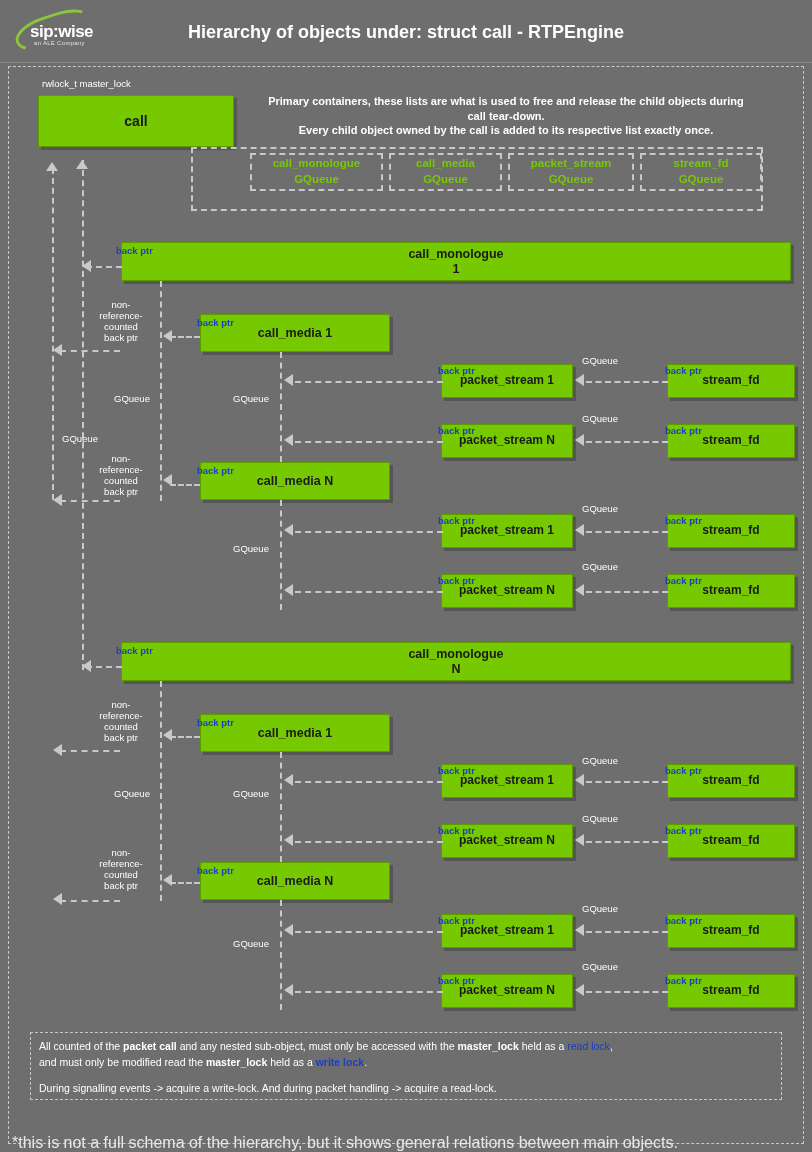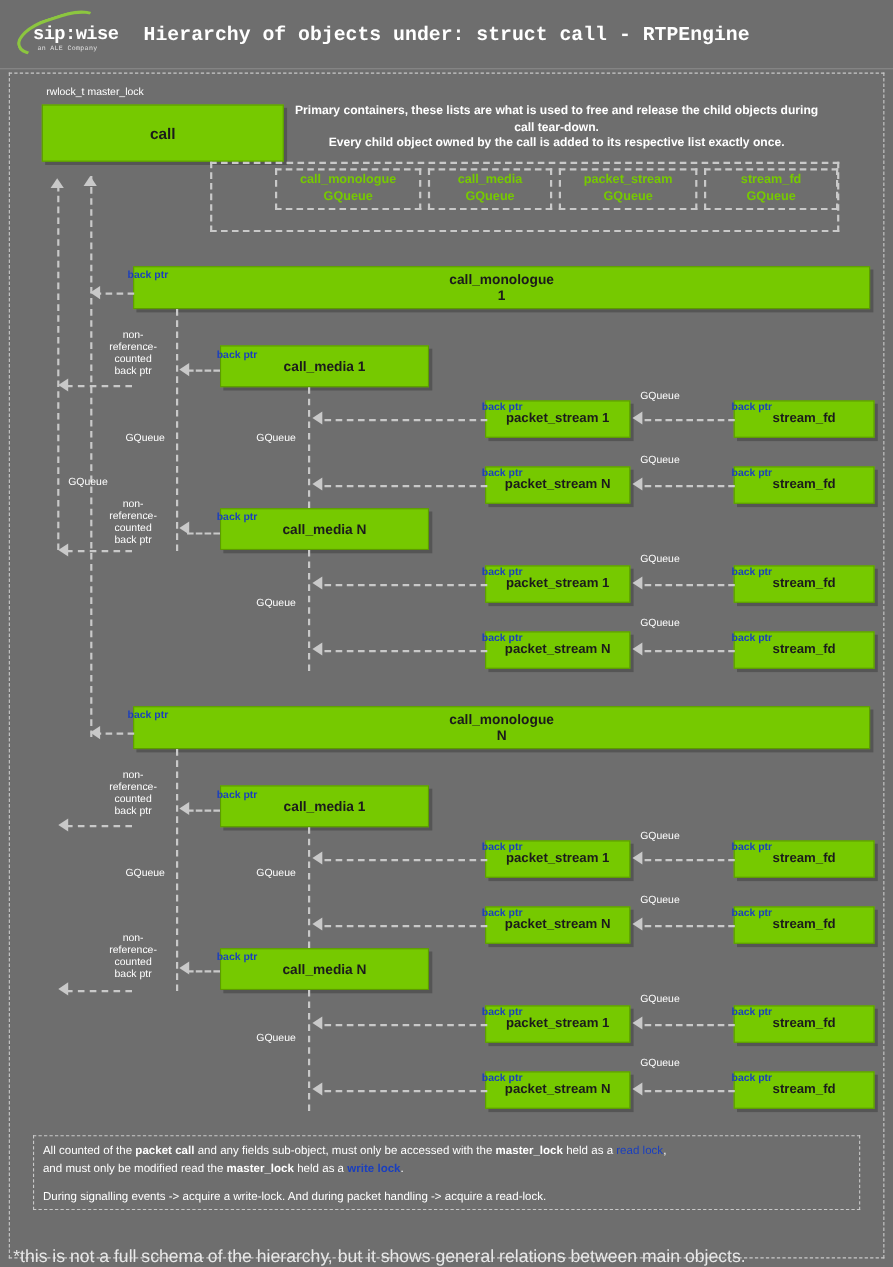--- a/index.html
+++ b/index.html
@@ -9,21 +9,20 @@
     font-family:"Liberation Sans", sans-serif;
     color:#ffffff;
     position:relative;
     overflow:hidden;
   }
   
   .header{
     position:absolute;left:0;top:0;width:812px;height:62px;
     background:#6e6e6e;
     border-bottom:1px solid #8a8a8a;
-    font-family:Liberation Mono, monospace;
   }
   .logo{
     position:absolute;left:12px;top:10px;width:90px;height:42px;
   }
   .logo .sip{
     position:absolute;left:18px;top:12px;
     font-size:17px;font-weight:bold;color:#ffffff;
     letter-spacing:-0.5px;
   }
   .logo .tag{
@@ -128,21 +127,21 @@
     <div class="swoosh"></div>
     <div class="sip">sip:wise</div>
     <div class="tag">an ALE Company</div>
   </div>
   <div class="header-title">Hierarchy of objects under: struct call - RTPEngine</div>
 </div>
 
 <div class="frame"></div>
 <div class="master-lock-label">rwlock_t master_lock</div>
 
-<div class="gbox shadow" style="left:38px;top:95px;width:220px;height:52px;font-size:14px;">
+<div class="gbox shadow" style="left:38px;top:95px;width:196px;height:52px;font-size:14px;">
   <span>call</span>
 </div>
 
 <div class="note" style="left:258px;top:94px;width:496px;">
   <span>Primary containers, these lists are what is used to free and release the child objects during call tear-down.</span>
 </div>
 <div class="note" style="left:258px;top:123px;width:496px;">
   <span>Every child object owned by the call is added to its respective list exactly once.</span>
 </div>
 
@@ -366,21 +365,21 @@
 <div class="gbox shadow" style="left:667px;top:974px;width:128px;height:34px;font-size:12px;">
   <span>stream_fd</span>
 </div>
 <div class="label blue" style="left:665px;top:976px;"><span>back ptr</span></div>
 <div class="label" style="left:582px;top:962px;"><span>GQueue</span></div>
 <div class="hline" style="left:586px;top:991px;width:82px;"></div>
 <div class="arrow-left" style="left:575px;top:984px;"></div>
 
 <div class="footbox">
   <div>
-    <span>All counted of the </span><b>packet call</b><span> and any fields sub-object, must only be accessed with the </span><b>master_lock</b><span> held as a </span><span class="rl">read lock</span><span>,</span>
+    <span>All counted of the </span><b>packet call</b><span> and any nested sub-object, must only be accessed with the </span><b>master_lock</b><span> held as a </span><span class="rl">read lock</span><span>,</span>
   </div>
   <div>
     <span>and must only be modified read the </span><b>master_lock</b><span> held as a </span><span class="wl">write lock</span><span>.</span>
   </div>
   <div style="margin-top:10px;">During signalling events -&gt; acquire a write-lock. And during packet handling -&gt; acquire a read-lock.</div>
 </div>
 
 <div class="footnote">*this is not a full schema of the hierarchy, but it shows general relations between main objects.</div>
 
 </body></html>

